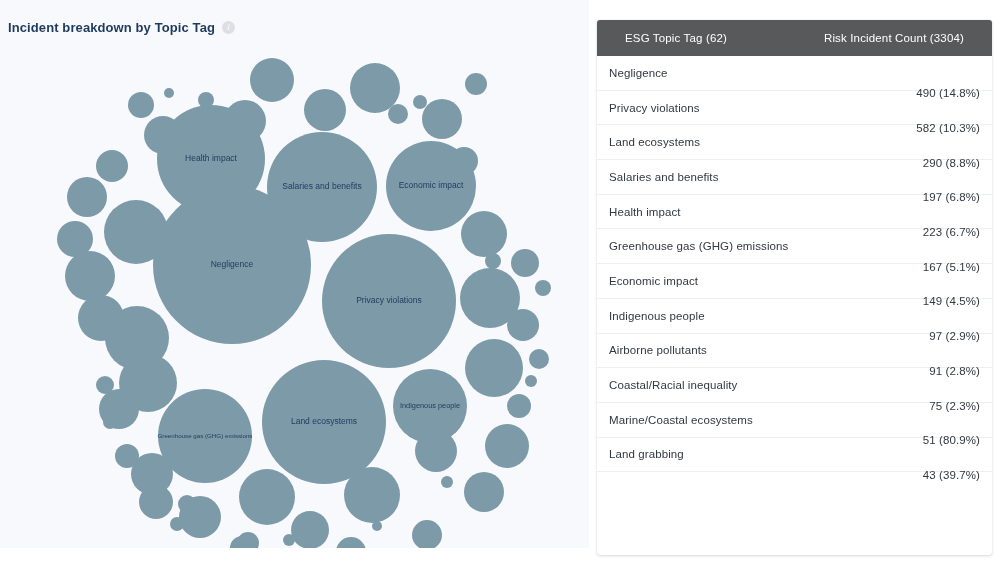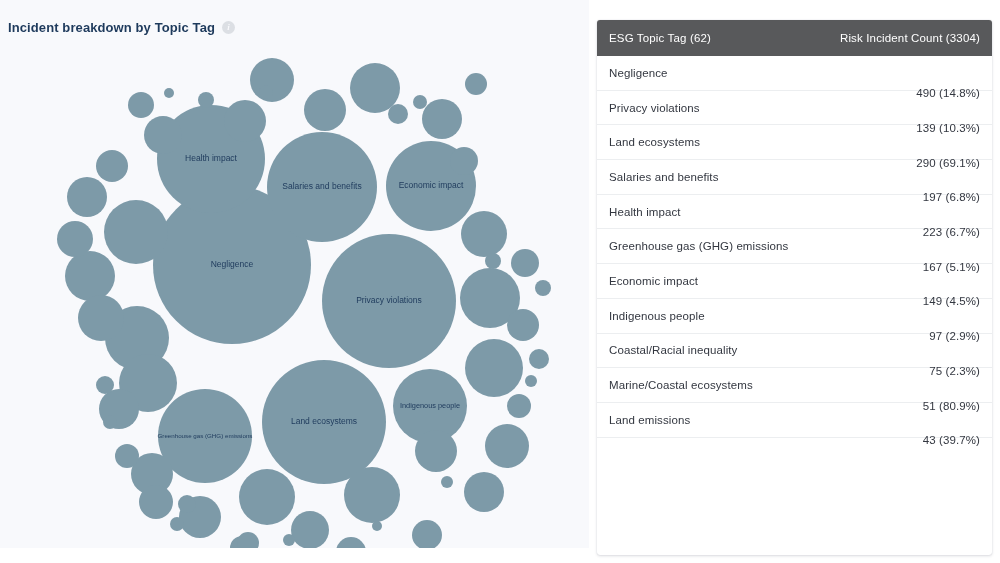--- a/index.html
+++ b/index.html
@@ -46,21 +46,21 @@
   .table-panel {
     position: absolute; left: 597px; top: 20px;
     width: 395px; height: 535px;
     background: #ffffff;
     border-radius: 3px;
     box-shadow: 0 1px 3px rgba(30,40,60,.16), 0 0 1px rgba(30,40,60,.18);
     overflow: hidden;
   }
   .table-head {
     display: flex; align-items: center; justify-content: space-between;
-    height: 36px; padding: 0 12px;
+    height: 36px; padding: 0 28px;
     background: #58595b;
   }
   .th {
     font-size: 11.5px; color: #ffffff; font-weight: normal; letter-spacing: .15px;
     white-space: nowrap;
   }
   .th.right { text-align: center; }
   .table-body { }
   .trow {
     display: flex; align-items: center; justify-content: space-between;
@@ -292,25 +292,25 @@
       <span class="th">ESG Topic Tag (62)</span>
       <span class="th right">Risk Incident Count (3304)</span>
     </div>
     <div class="table-body" id="table-body">
         <div class="trow">
           <span class="td-label">Negligence</span>
           <span class="td-value">490 (14.8%)</span>
         </div>
         <div class="trow">
           <span class="td-label">Privacy violations</span>
-          <span class="td-value">139 (10.3%)</span>
+          <span class="td-value">582 (10.3%)</span>
         </div>
         <div class="trow">
           <span class="td-label">Land ecosystems</span>
-          <span class="td-value">290 (69.1%)</span>
+          <span class="td-value">290 (8.8%)</span>
         </div>
         <div class="trow">
           <span class="td-label">Salaries and benefits</span>
           <span class="td-value">197 (6.8%)</span>
         </div>
         <div class="trow">
           <span class="td-label">Health impact</span>
           <span class="td-value">223 (6.7%)</span>
         </div>
         <div class="trow">
@@ -319,27 +319,31 @@
         </div>
         <div class="trow">
           <span class="td-label">Economic impact</span>
           <span class="td-value">149 (4.5%)</span>
         </div>
         <div class="trow">
           <span class="td-label">Indigenous people</span>
           <span class="td-value">97 (2.9%)</span>
         </div>
         <div class="trow">
+          <span class="td-label">Airborne pollutants</span>
+          <span class="td-value">91 (2.8%)</span>
+        </div>
+        <div class="trow">
           <span class="td-label">Coastal/Racial inequality</span>
           <span class="td-value">75 (2.3%)</span>
         </div>
         <div class="trow">
           <span class="td-label">Marine/Coastal ecosystems</span>
           <span class="td-value">51 (80.9%)</span>
         </div>
         <div class="trow">
-          <span class="td-label">Land emissions</span>
+          <span class="td-label">Land grabbing</span>
           <span class="td-value">43 (39.7%)</span>
         </div>
       </div>
   </section>
 
 </div>
 
 </body></html>

